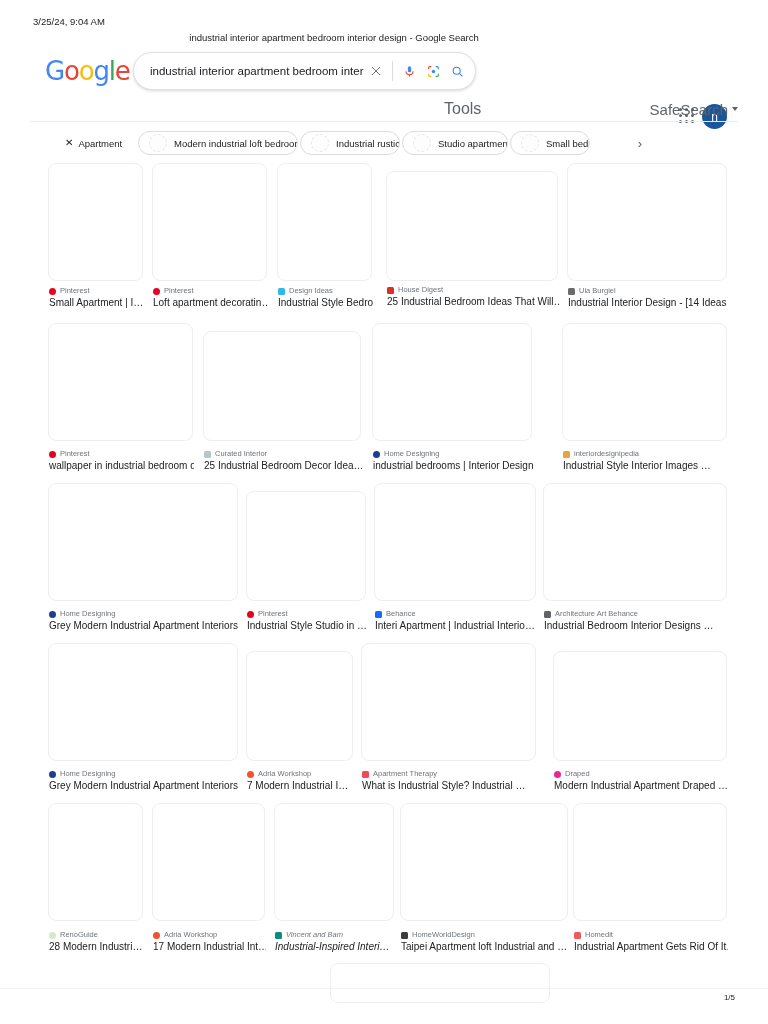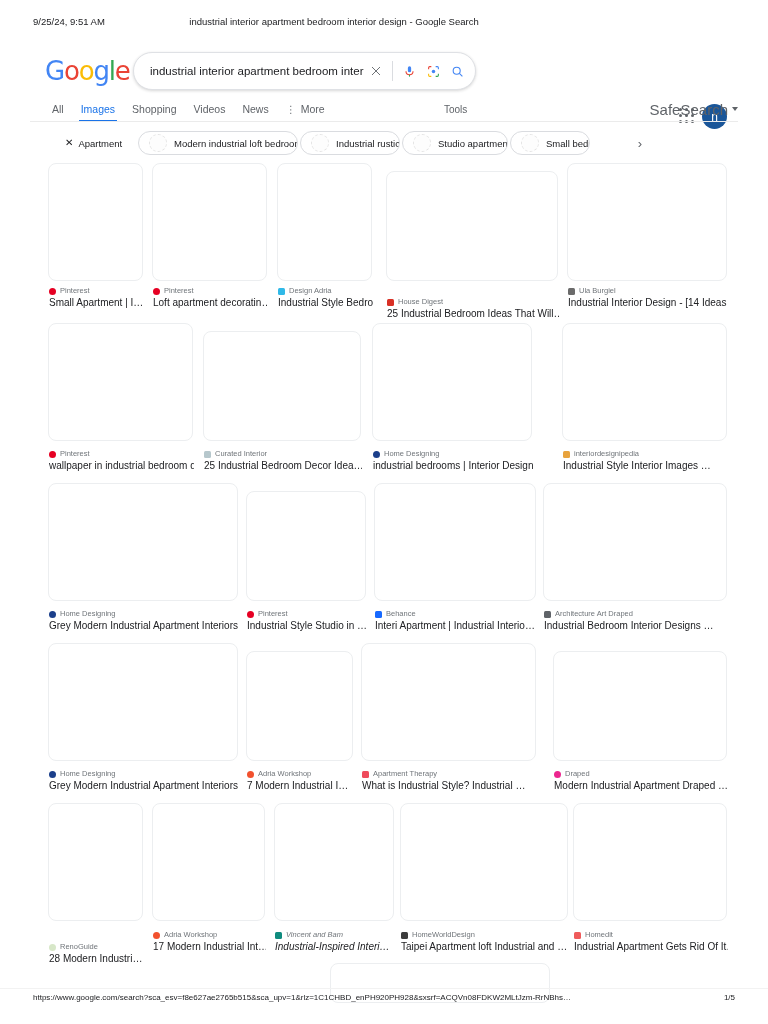--- a/index.html
+++ b/index.html
@@ -12,21 +12,21 @@
   }
   body { position: relative; }
 
   
   .print-header {
     position: absolute; top: 16px; left: 0; width: 768px;
     height: 16px;
     font-size: 9.5px; color: #202124;
   }
   .print-header .ph-date { position: absolute; left: 33px; top: 0; white-space: nowrap; }
-  .print-header .ph-title { position: absolute; left: 0; top: 0; width: 668px; text-align: center; white-space: nowrap; }
+  .print-header .ph-title { position: absolute; left: 0; top: 16px; width: 668px; text-align: center; white-space: nowrap; }
 
   
   .topbar { position: absolute; top: 48px; left: 0; width: 768px; height: 48px; }
 
   .glogo {
     position: absolute; left: 45px; top: 10px;
     font-size: 26px; letter-spacing: -1.2px;
     font-family: "DejaVu Sans", sans-serif;
     font-weight: 400; line-height: 26px;
     white-space: nowrap;
@@ -75,21 +75,21 @@
     font-size: 10.5px; color: #5f6368; margin-right: 17px;
     height: 26px; display: flex; align-items: center; white-space: nowrap;
     position: relative;
   }
   .navtab.active { color: #1a73e8; }
   .navtab.active::after {
     content:''; position:absolute; left:-2px; right:-2px; bottom:0; height:2px; background:#1a73e8;
   }
   .navtab .dotsep { color:#70757a; margin-right:5px; font-size:10px; }
   .navrow .tools { position: absolute; left: 444px; top: 0; height: 26px; display:flex; align-items:center;
-                   font-size: 10px; color: #5f6368; }
+                   font-size: 16px; color: #5f6368; }
   .navrow .safesearch { position: absolute; right: 30px; top: 0; height: 26px; display:flex; align-items:center;
                    font-size: 15px; color: #5f6368; gap: 4px; }
   .caret { width:0;height:0;border-left:3.5px solid transparent;border-right:3.5px solid transparent;border-top:4px solid #5f6368;}
   .nav-underline { position:absolute; top:121px; left:30px; width:708px; height:1px; background:#ebebeb; }
 
   
   .chiprow { position: absolute; top: 131px; left: 0; width: 768px; height: 28px; }
   .chip {
     position: absolute; top: 0; height: 24px;
     border: 1px solid #dadce0; border-radius: 14px;
@@ -132,21 +132,21 @@
   
   .footer { position: absolute; top: 993px; left: 0; width: 768px; height: 18px; font-size: 8px; color: #202124; }
   .footer .url { position: absolute; left: 33px; top: 0; white-space: nowrap; }
   .footer .page { position: absolute; right: 33px; top: 0; }
   .footer-rule { position:absolute; top:988px; left:0; width:768px; height:1px; background:#f2f2f2; }
 </style>
 </head>
 <body>
 
 <div class="print-header">
-  <div class="ph-date">9/25/24, 9:51 AM</div>
+  <div class="ph-date">3/25/24, 9:04 AM</div>
   <div class="ph-title">industrial interior apartment bedroom interior design - Google Search</div>
 </div>
 
 <div class="topbar">
 
   <div class="glogo">
     <span class="gl-b">G</span><span class="gl-r">o</span><span class="gl-y">o</span><span class="gl-b">g</span><span class="gl-g">l</span><span class="gl-r">e</span>
   </div>
 
   <div class="searchbox">
@@ -196,41 +196,20 @@
       <i></i>
       <i></i>
       <i></i>
       <i></i>
   </div>
 
   <div class="avatar">n</div>
 </div>
 
 <div class="navrow">
-  <div class="tabs">
-    <div class="navtab">
-        <span>All</span>
-      </div>
-    <div class="navtab active">
-        <span>Images</span>
-      </div>
-    <div class="navtab">
-        <span>Shopping</span>
-      </div>
-    <div class="navtab">
-        <span>Videos</span>
-      </div>
-    <div class="navtab">
-        <span>News</span>
-      </div>
-    <div class="navtab">
-      <span class="dotsep">⋮</span>
-      <span>More</span>
-    </div>
-  </div>
   <div class="tools">
     <span>Tools</span>
   </div>
   <div class="safesearch">
     <span>SafeSearch</span>
     <span class="caret"></span>
   </div>
 </div>
 <div class="nav-underline"></div>
 
@@ -277,28 +256,28 @@
           <span>Pinterest</span>
         </div>
         <div class="title">Loft apartment decoratin…</div>
       </div>
     </div>
     <div class="tile" style="left: 277px; top: 0px; width: 95px;">
       <div class="thumbbox" style="width: 95px; height: 118px;"></div>
       <div class="meta" style="top: 123px; width: 95px;">
         <div class="srcline">
           <span class="favicon" style="background: rgb(48, 185, 232);"></span>
-          <span>Design Adria</span>
+          <span>Design Ideas</span>
         </div>
         <div class="title">Industrial Style Bedro…</div>
       </div>
     </div>
     <div class="tile" style="left: 386px; top: 8px; width: 172px;">
       <div class="thumbbox" style="width: 172px; height: 110px;"></div>
-      <div class="meta" style="top: 126px; width: 172px;">
+      <div class="meta" style="top: 114px; width: 172px;">
         <div class="srcline">
           <span class="favicon" style="background: rgb(217, 48, 37);"></span>
           <span>House Digest</span>
         </div>
         <div class="title">25 Industrial Bedroom Ideas That Will…</div>
       </div>
     </div>
     <div class="tile" style="left: 567px; top: 0px; width: 160px;">
       <div class="thumbbox" style="width: 160px; height: 118px;"></div>
       <div class="meta" style="top: 123px; width: 160px;">
@@ -377,21 +356,21 @@
           <span>Behance</span>
         </div>
         <div class="title">Interi Apartment | Industrial Interio…</div>
       </div>
     </div>
     <div class="tile" style="left: 543px; top: 320px; width: 184px;">
       <div class="thumbbox" style="width: 184px; height: 118px;"></div>
       <div class="meta" style="top: 126px; width: 184px;">
         <div class="srcline">
           <span class="favicon" style="background: rgb(95, 99, 104);"></span>
-          <span>Architecture Art Draped</span>
+          <span>Architecture Art Behance</span>
         </div>
         <div class="title">Industrial Bedroom Interior Designs …</div>
       </div>
     </div>
     <div class="tile" style="left: 48px; top: 480px; width: 190px;">
       <div class="thumbbox" style="width: 190px; height: 118px;"></div>
       <div class="meta" style="top: 126px; width: 190px;">
         <div class="srcline">
           <span class="favicon fav-round" style="background: rgb(27, 63, 139);"></span>
           <span>Home Designing</span>
@@ -424,21 +403,21 @@
       <div class="meta" style="top: 118px; width: 174px;">
         <div class="srcline">
           <span class="favicon fav-round" style="background: rgb(236, 38, 143);"></span>
           <span>Draped</span>
         </div>
         <div class="title">Modern Industrial Apartment Draped …</div>
       </div>
     </div>
     <div class="tile" style="left: 48px; top: 640px; width: 95px;">
       <div class="thumbbox" style="width: 95px; height: 118px;"></div>
-      <div class="meta" style="top: 139px; width: 95px;">
+      <div class="meta" style="top: 127px; width: 95px;">
         <div class="srcline">
           <span class="favicon fav-round" style="background: rgb(215, 231, 200);"></span>
           <span>RenoGuide</span>
         </div>
         <div class="title">28 Modern Industri…</div>
       </div>
     </div>
     <div class="tile" style="left: 152px; top: 640px; width: 113px;">
       <div class="thumbbox" style="width: 113px; height: 118px;"></div>
       <div class="meta" style="top: 127px; width: 113px;">
@@ -479,15 +458,14 @@
         <div class="title">Industrial Apartment Gets Rid Of It…</div>
       </div>
     </div>
     <div class="tile" style="left: 330px; top: 800px; width: 220px;">
       <div class="thumbbox" style="width: 220px; height: 40px;"></div>
     </div>
   </div>
 
 <div class="footer-rule"></div>
 <div class="footer">
-  <div class="url">https://www.google.com/search?sca_esv=f8e627ae2765b515&amp;sca_upv=1&amp;rlz=1C1CHBD_enPH920PH928&amp;sxsrf=ACQVn08FDKW2MLtJzm-RrNBhs…</div>
   <div class="page">1/5</div>
 </div>
 
 </body></html>

